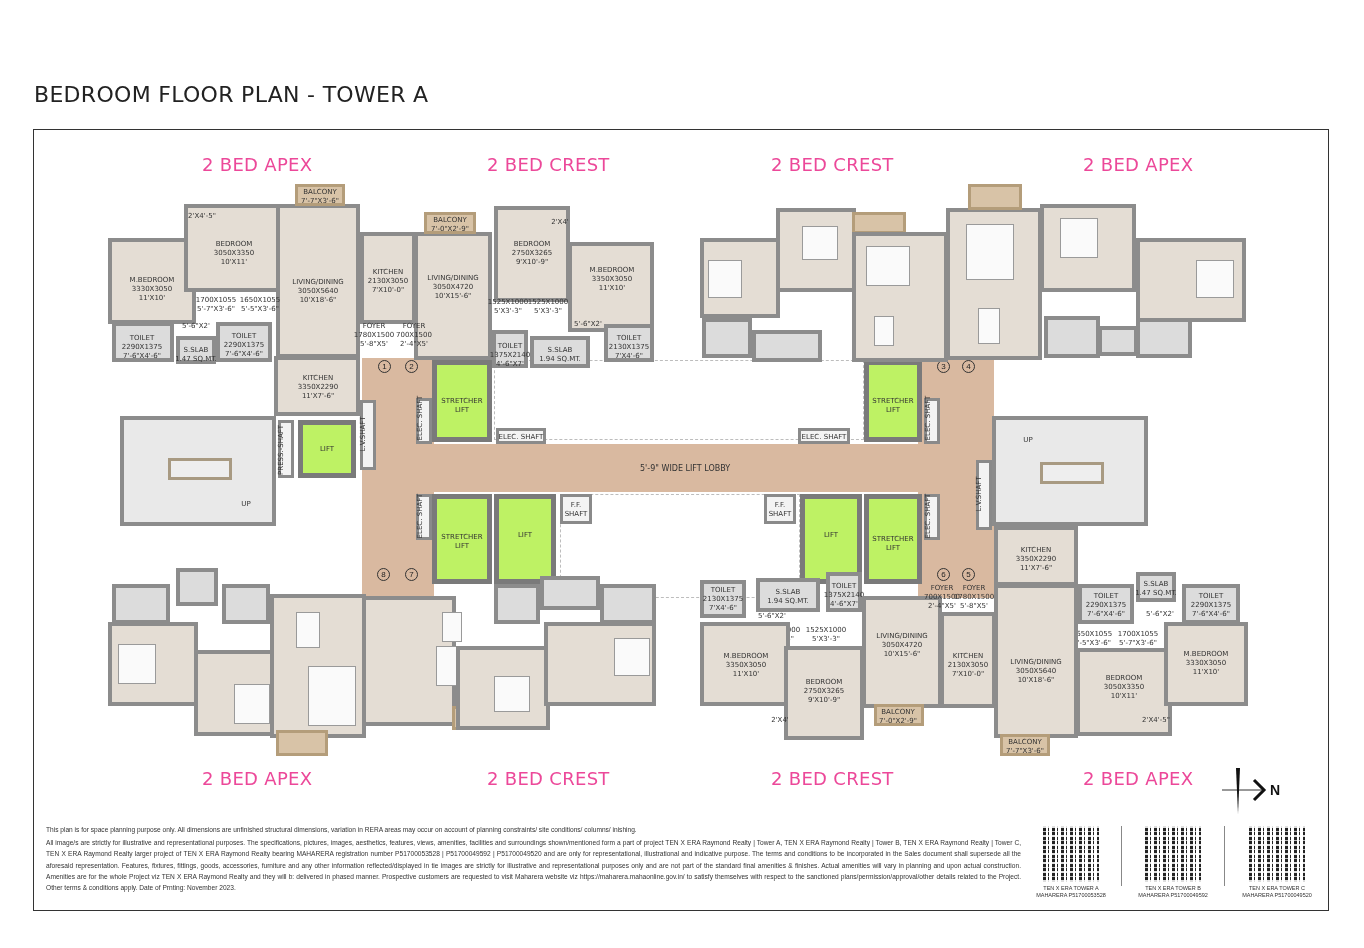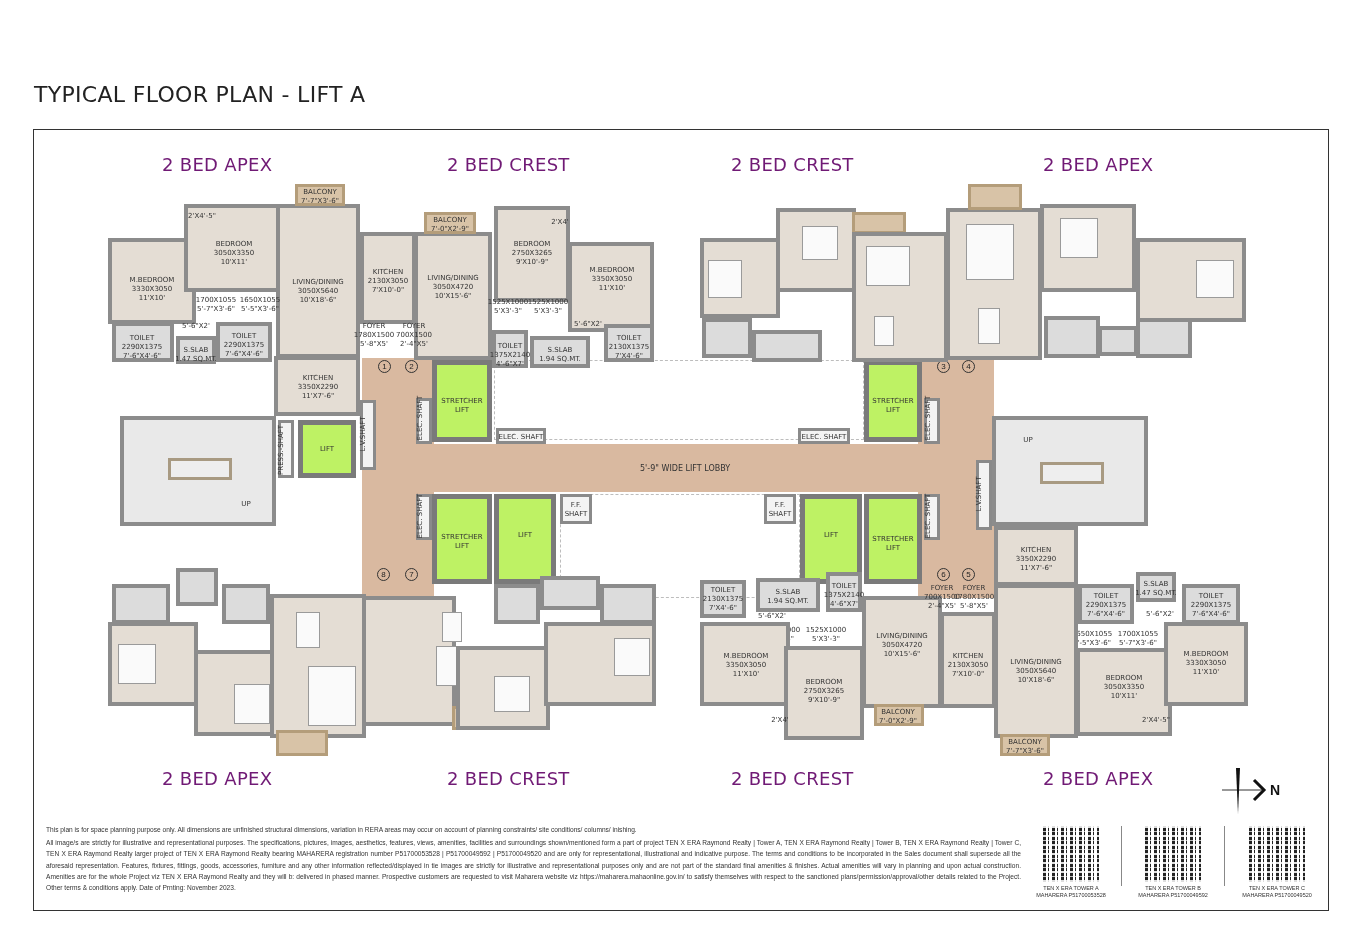--- a/index.html
+++ b/index.html
@@ -5,21 +5,21 @@
   * { box-sizing: border-box; margin: 0; padding: 0; }
   html, body { width: 1364px; height: 948px; background: #ffffff; overflow: hidden; }
   body { position: relative; font-family: "Liberation Sans", sans-serif; color: #222; }
 
   .page-title { position: absolute; left: 34px; top: 82px; font-size: 22px; letter-spacing: 0.3px; color: #222; font-family: "DejaVu Sans", sans-serif; font-weight: normal; }
 
   .frame { position: absolute; left: 33px; top: 129px; width: 1296px; height: 782px; border: 1px solid #333; }
 
   .plan { position: absolute; left: 0; top: 0; width: 1364px; height: 948px; }
 
-  .unit-label { position: absolute; font-size: 18px; color: #701a75; font-family: "DejaVu Sans", sans-serif; letter-spacing: 0.3px; white-space: nowrap; }
+  .unit-label { position: absolute; font-size: 18px; color: #ec4899; font-family: "DejaVu Sans", sans-serif; letter-spacing: 0.3px; white-space: nowrap; margin-left: 40px; }
 
   
   .room { position: absolute; background: #e4ddd4; border: 4px solid #8c8c8c; }
   .room.wet { background: #dcdcdc; }
   .room.stair { background: #e9e9e9; }
   .room.lift { background: #bef264; border-color: #7a7a7a; border-width: 5px; }
   .room.shaft { background: #f3f3f3; border-width: 3px; border-color: #8a8a8a; }
   .room.balcony { background: #d8c3a7; border: 3px solid #b49d7a; }
   .lobby { position: absolute; background: #d9b9a0; }
   .void { position: absolute; border: 1px dashed #bdbdbd; }
@@ -42,21 +42,21 @@
   .qr { width: 56px; height: 56px; margin: 0 auto; background:
       repeating-linear-gradient(90deg, #222 0 3px, #fff 3px 5px, #222 5px 6px, #fff 6px 9px),
       #222; position: relative; }
   .qr::after { content: ""; position: absolute; inset: 0; background: repeating-linear-gradient(0deg, rgba(255,255,255,0.85) 0 2px, transparent 2px 5px, rgba(255,255,255,0.7) 5px 6px, transparent 6px 9px); }
   .qr-caption { font-size: 5.5px; line-height: 7px; color: #333; margin-top: 3px; }
   .qr-sep { position: absolute; top: 826px; width: 1px; height: 60px; background: #888; }
 </style>
 </head>
 <body>
 
-<h1 class="page-title">TYPICAL FLOOR PLAN - LIFT A</h1>
+<h1 class="page-title">BEDROOM FLOOR PLAN - TOWER A</h1>
 
 <div class="frame"></div>
 
 <div class="plan">
 
   <div class="unit-label" style="left:162px;top:154px">2 BED APEX</div>
   <div class="unit-label" style="left:447px;top:154px">2 BED CREST</div>
   <div class="unit-label" style="left:731px;top:154px">2 BED CREST</div>
   <div class="unit-label" style="left:1043px;top:154px">2 BED APEX</div>
   <div class="unit-label" style="left:162px;top:768px">2 BED APEX</div>

